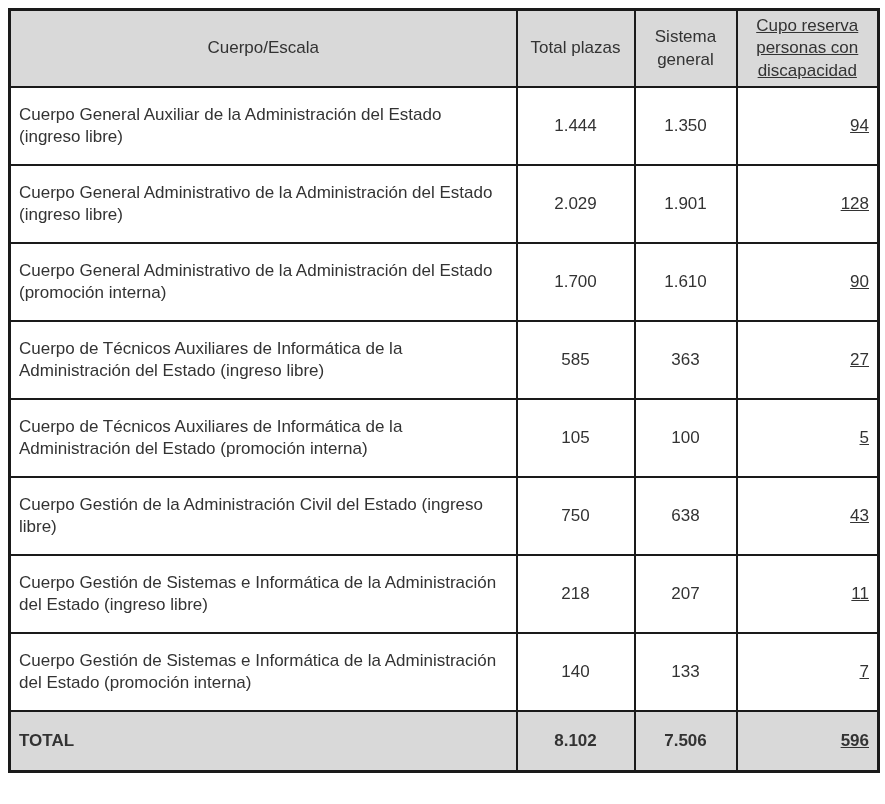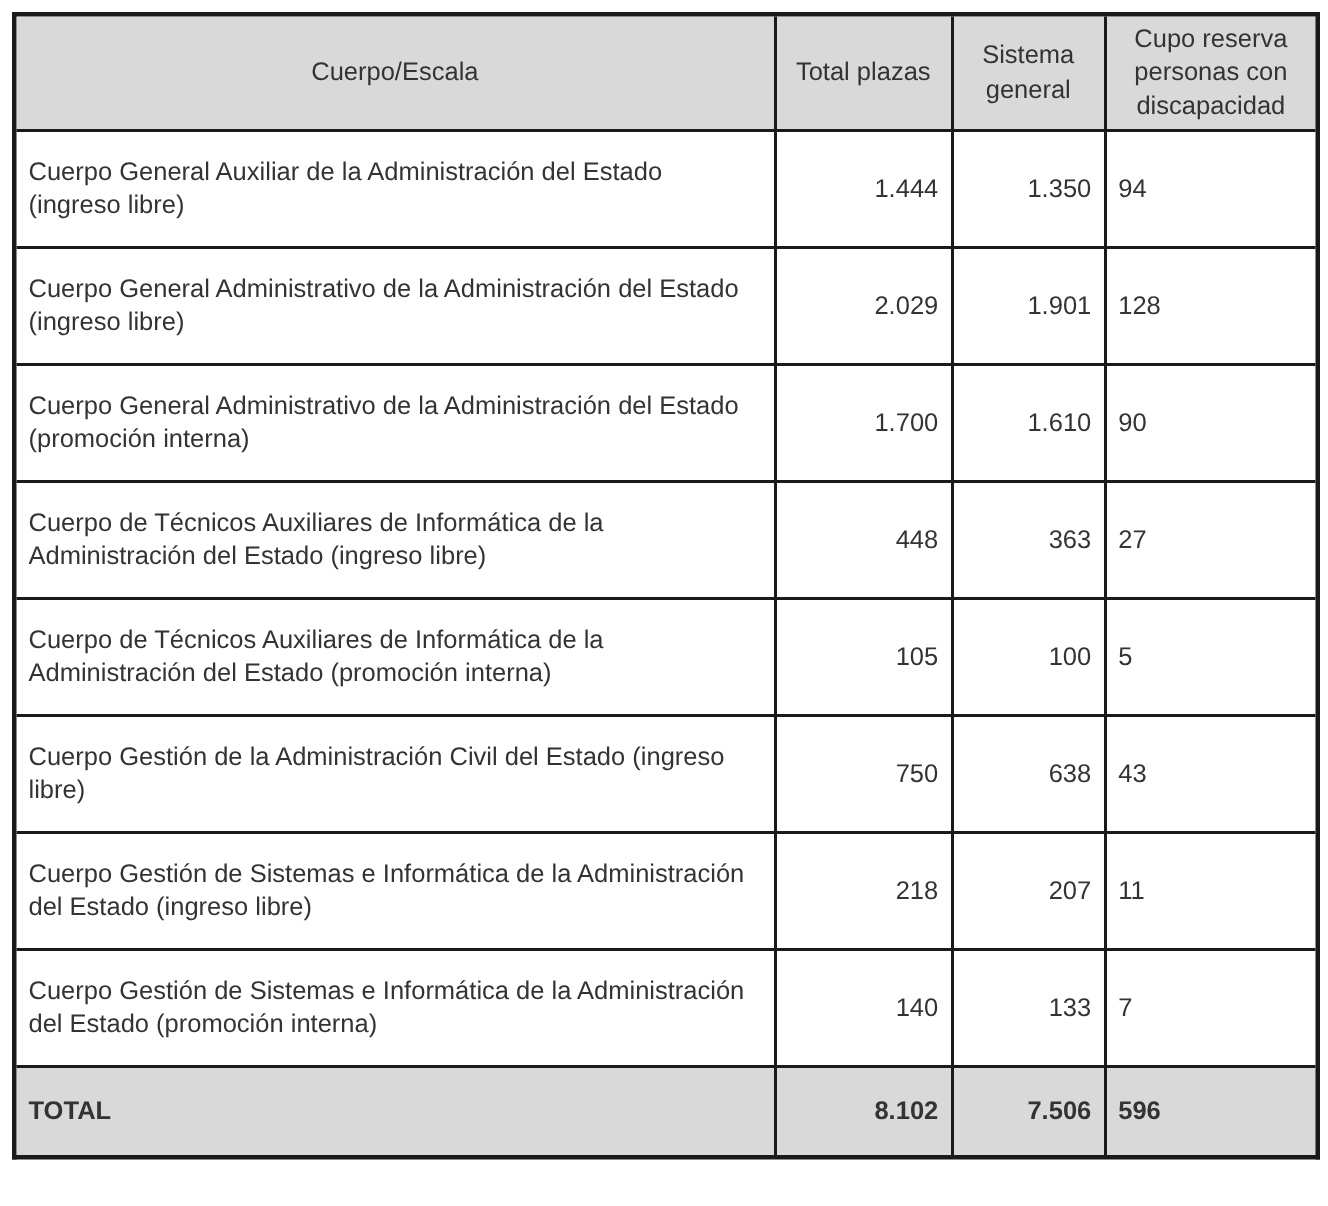--- a/index.html
+++ b/index.html
@@ -33,41 +33,42 @@
     vertical-align: middle;
     overflow: hidden;
   }
   
   table.plazas { border: 3px solid #111111; }
   table.plazas thead th { border-top-width: 3px; }
   table.plazas tfoot td { border-bottom-width: 3px; }
   table.plazas th:first-child,
   table.plazas td:first-child { border-left-width: 3px; }
   table.plazas th:last-child,
-  table.plazas td:last-child { border-right-width: 3px; }
+  table.plazas td:last-child { border-right-width: 3px; text-decoration: underline; }
 
   thead tr { height: 68px; }
   tbody tr { height: 78px; }
   tfoot tr { height: 60px; }
 
   thead th {
     background: #d9d9d9;
     font-weight: normal;
     text-align: center;
     padding: 4px 6px;
   }
   td.c1 {
     text-align: left;
     padding-left: 10px;
     padding-right: 12px;
   }
   td.c2, td.c3 {
-    text-align: right;
+    text-align: center;
   }
   td.c4 {
+    text-align: right;
     padding-right: 22px;
   }
   tfoot td {
     background: #d9d9d9;
     font-weight: bold;
   }
 </style>
 </head>
 <body>
 
@@ -105,21 +106,21 @@
 
   <tr>
     <td class="c1">Cuerpo General Administrativo de la Administración del Estado (promoción interna)</td>
     <td class="c2">1.700</td>
     <td class="c3">1.610</td>
     <td class="c4">90</td>
   </tr>
 
   <tr>
     <td class="c1">Cuerpo de Técnicos Auxiliares de Informática de la Administración del Estado (ingreso libre)</td>
-    <td class="c2">448</td>
+    <td class="c2">585</td>
     <td class="c3">363</td>
     <td class="c4">27</td>
   </tr>
 
   <tr>
     <td class="c1">Cuerpo de Técnicos Auxiliares de Informática de la Administración del Estado (promoción interna)</td>
     <td class="c2">105</td>
     <td class="c3">100</td>
     <td class="c4">5</td>
   </tr>

